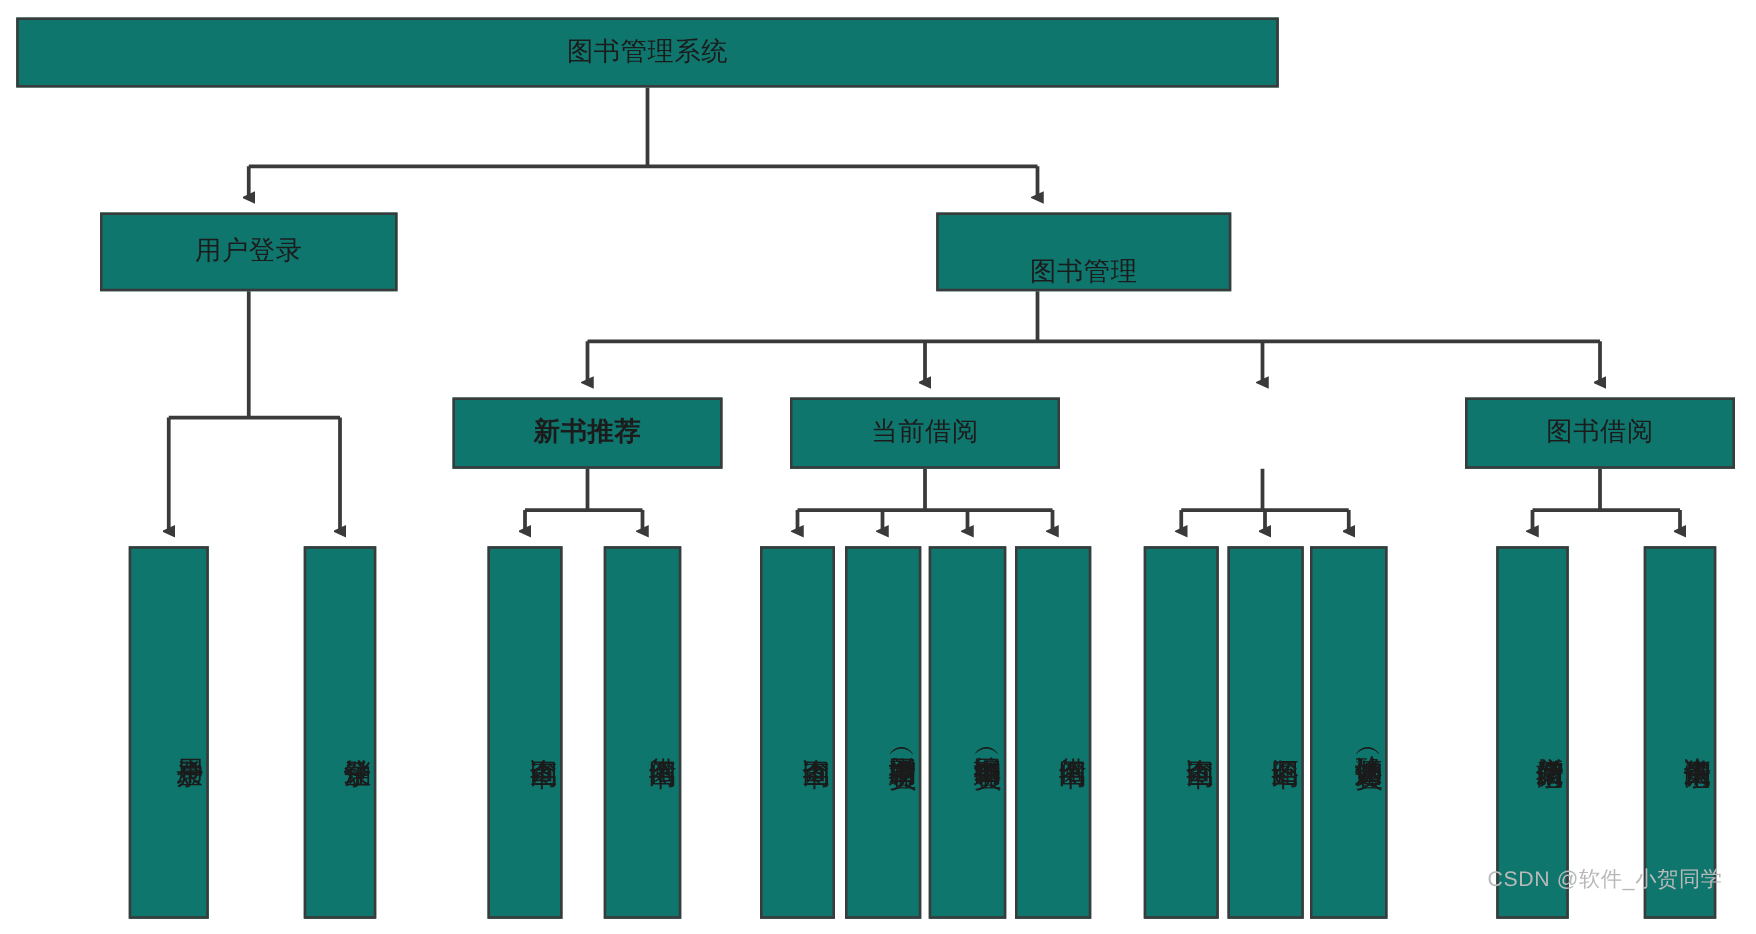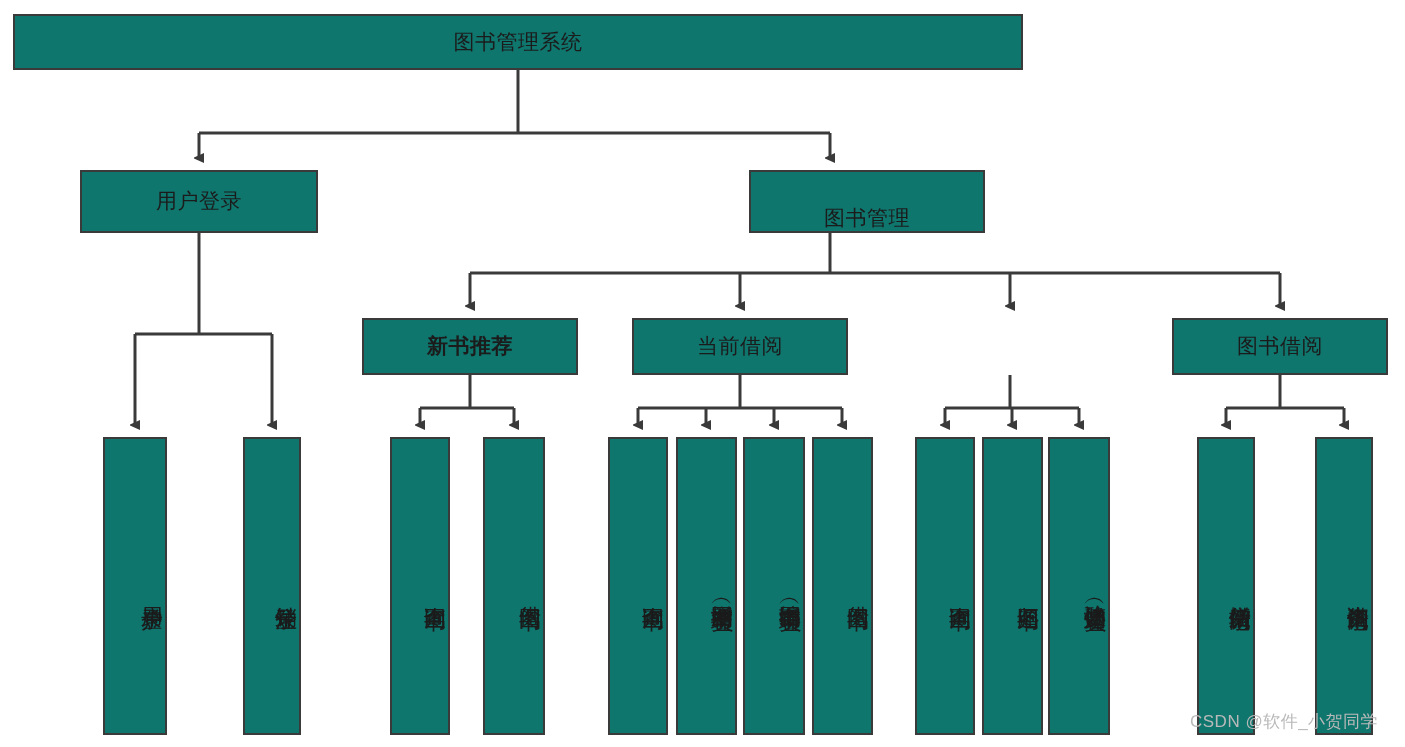--- a/index.html
+++ b/index.html
@@ -171,15 +171,15 @@
   <div class="node v" style="left:1048px;top:437px;width:62px;height:298px;">
     <span class="label">确认归还（管理员）</span>
   </div>
   <div class="node v" style="left:1197px;top:437px;width:58px;height:298px;">
     <span class="label">新增借阅记录</span>
   </div>
   <div class="node v" style="left:1315px;top:437px;width:58px;height:298px;">
     <span class="label">查询借阅记录</span>
   </div>
 
-  <div class="watermark" style="left:1190px;top:710px;">CSDN @软件_小贺同学</div>
+  <div class="watermark" style="left:1190px;top:692px;">CSDN @软件_小贺同学</div>
 
 </div>
 
 </body></html>

